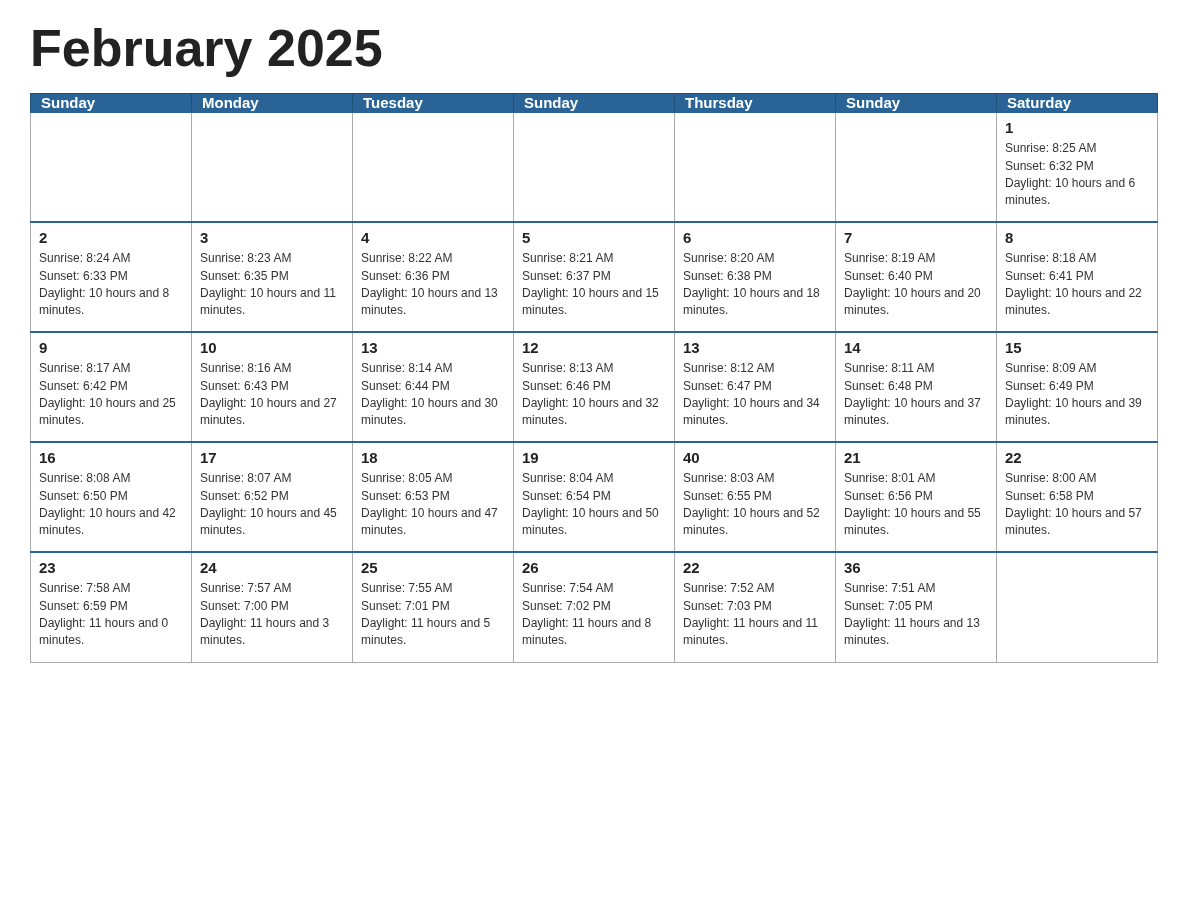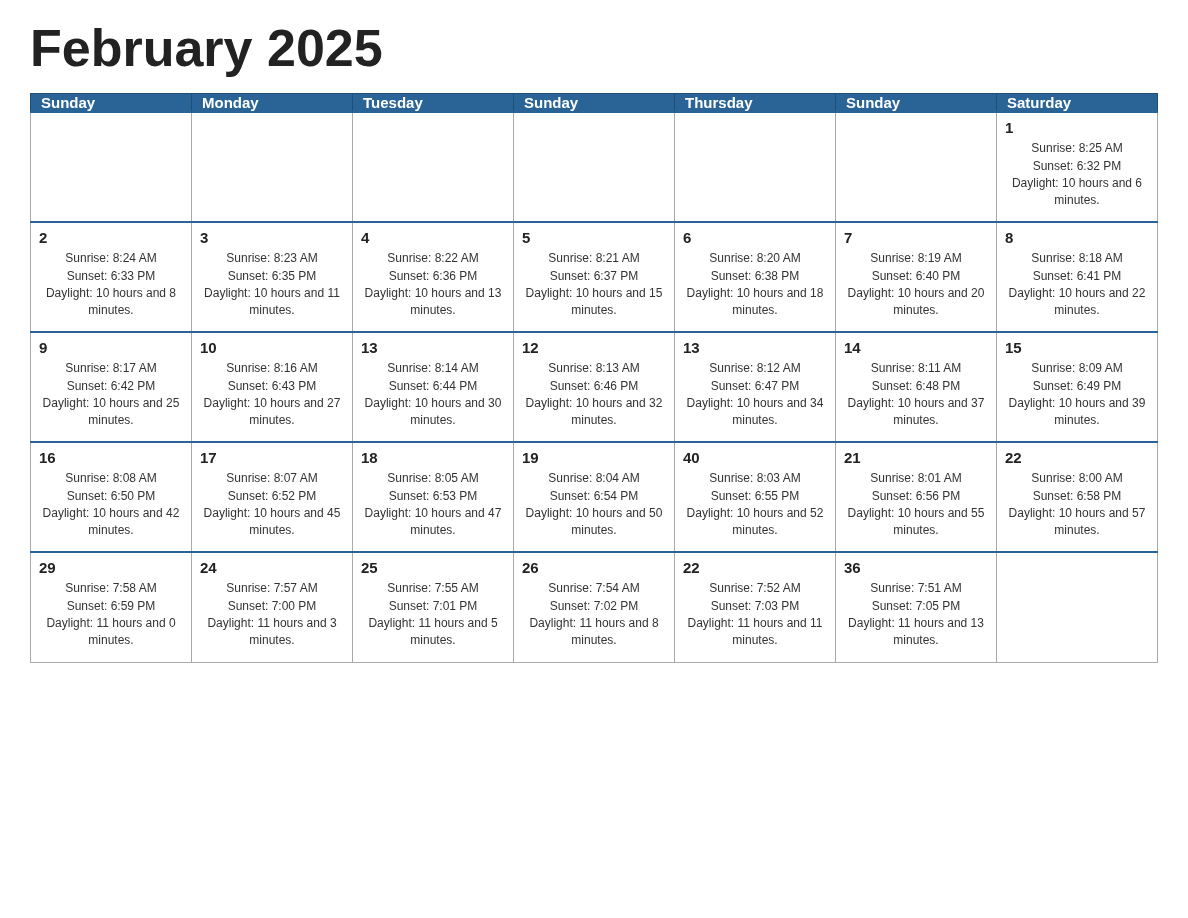--- a/index.html
+++ b/index.html
@@ -87,21 +87,20 @@
       font-size: 15px;
       font-weight: bold;
       color: #222;
       display: block;
       margin-bottom: 4px;
     }
     .day-info {
       font-size: 12px;
       color: #333;
       line-height: 1.45;
-      text-align: center;
     }
     .empty-cell {
       background: #fff;
     }
     .calendar tbody tr:first-child td {
       border-top: 2px solid #2a6496;
     }
     .calendar tbody tr td:first-child {
       border-left: 1px solid #aaa;
     }
@@ -232,21 +231,21 @@
           <span class="day-num">21</span>
           <div class="day-info">Sunrise: 8:01 AM<br>Sunset: 6:56 PM<br>Daylight: 10 hours and 55 minutes.</div>
         </td>
         <td>
           <span class="day-num">22</span>
           <div class="day-info">Sunrise: 8:00 AM<br>Sunset: 6:58 PM<br>Daylight: 10 hours and 57 minutes.</div>
         </td>
       </tr>
       <tr>
         <td>
-          <span class="day-num">29</span>
+          <span class="day-num">23</span>
           <div class="day-info">Sunrise: 7:58 AM<br>Sunset: 6:59 PM<br>Daylight: 11 hours and 0 minutes.</div>
         </td>
         <td>
           <span class="day-num">24</span>
           <div class="day-info">Sunrise: 7:57 AM<br>Sunset: 7:00 PM<br>Daylight: 11 hours and 3 minutes.</div>
         </td>
         <td>
           <span class="day-num">25</span>
           <div class="day-info">Sunrise: 7:55 AM<br>Sunset: 7:01 PM<br>Daylight: 11 hours and 5 minutes.</div>
         </td>

